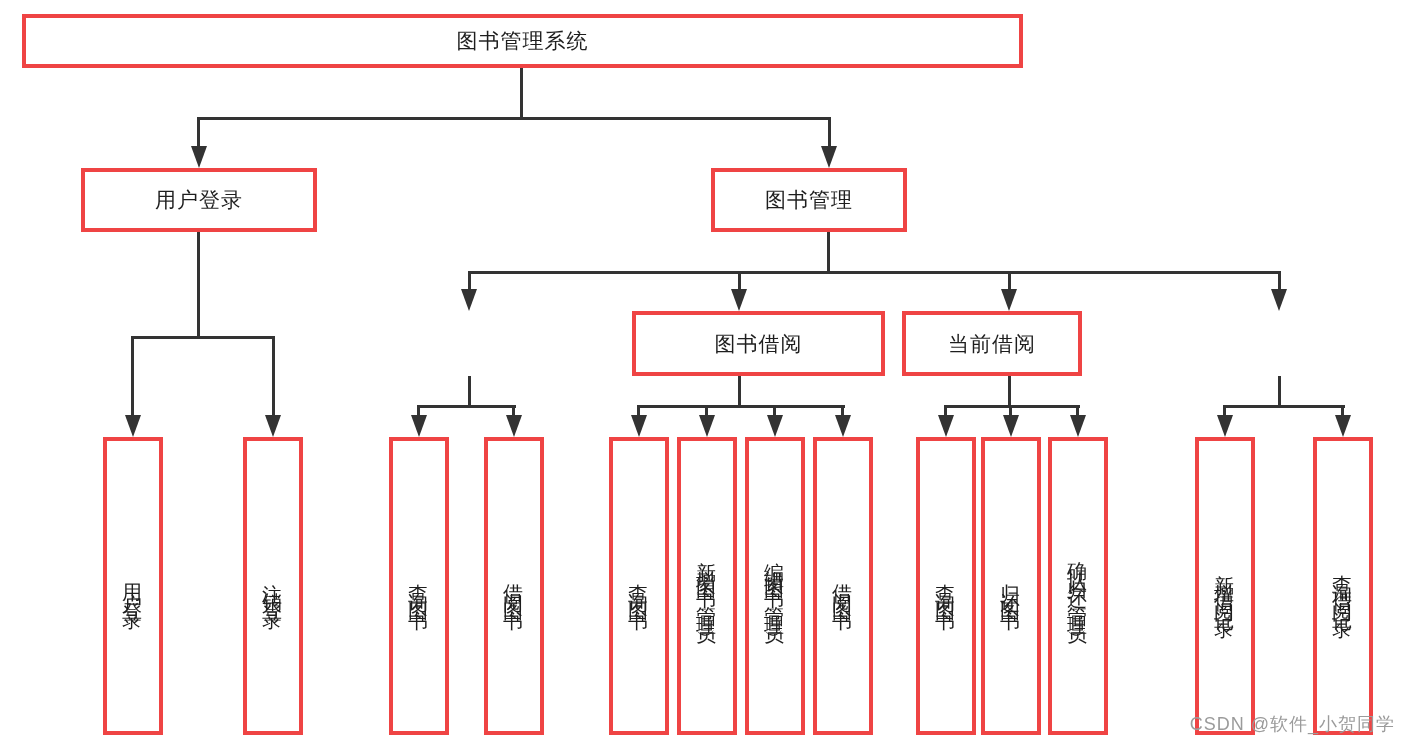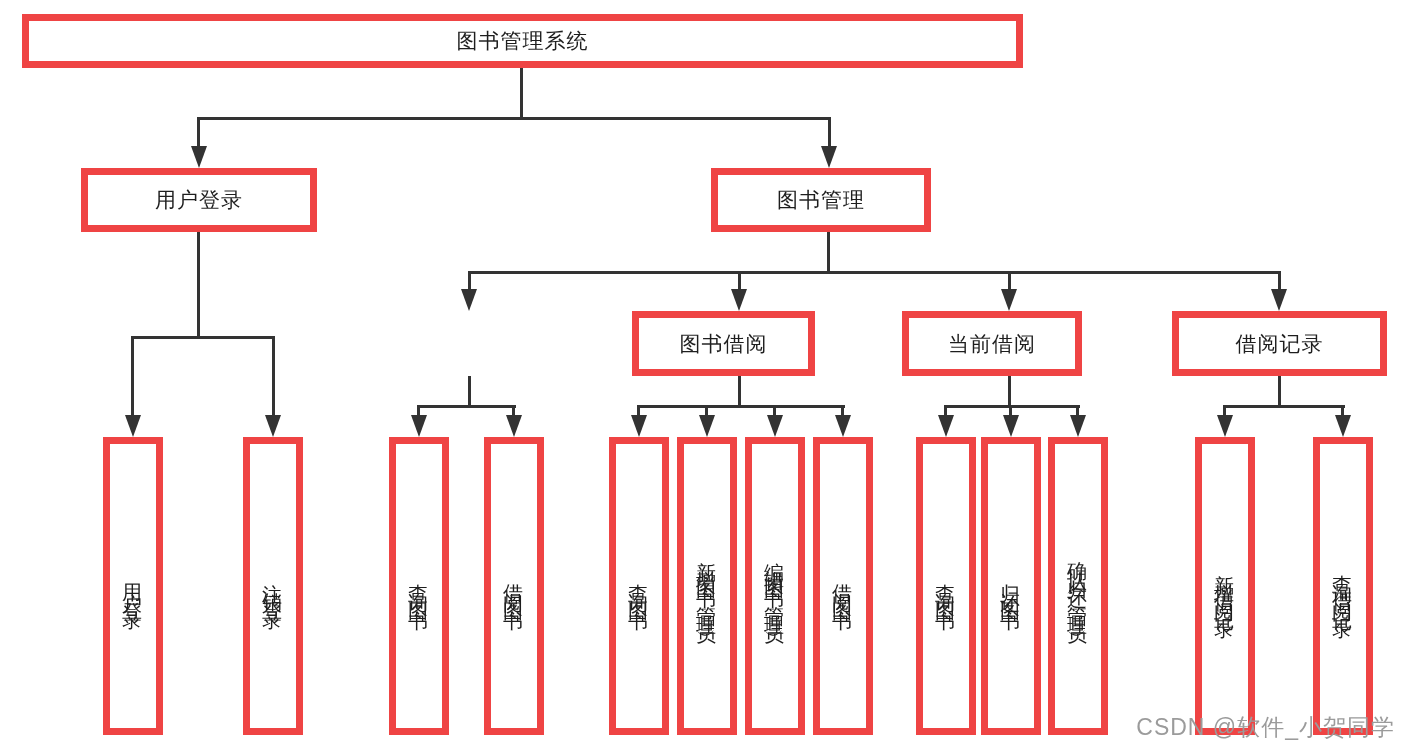--- a/index.html
+++ b/index.html
@@ -1,26 +1,26 @@
 <!DOCTYPE html>
 <html><head>
 <meta charset="utf-8">
 <style>
   html,body{margin:0;padding:0;background:#ffffff;}
   .stage{position:relative;width:1405px;height:747px;background:#ffffff;overflow:hidden;
          font-family:"Liberation Sans","DejaVu Sans",sans-serif;color:#1e1e1e;}
-  .box{position:absolute;box-sizing:border-box;background:#ffffff;border:7px solid #ef4444;
+  .box{position:absolute;box-sizing:border-box;background:#ffffff;border:4px solid #ef4444;
        display:flex;align-items:center;justify-content:center;z-index:2;}
   .hbox{font-size:21px;letter-spacing:1px;}
   .vbox{writing-mode:vertical-rl;font-size:20px;letter-spacing:9px;z-index:2;}
   .hl{position:absolute;height:3px;background:#333333;z-index:1;}
   .vl{position:absolute;width:3px;background:#333333;z-index:1;}
   .ah{position:absolute;width:0;height:0;border-left:8px solid transparent;
       border-right:8px solid transparent;border-top:22px solid #333333;z-index:3;}
-  .watermark{position:absolute;right:10px;top:712px;font-size:23px;color:#9b9b9b;
+  .watermark{position:absolute;right:10px;top:712px;font-size:18px;color:#9b9b9b;
              letter-spacing:1px;z-index:5;}
 </style>
 </head>
 <body>
 
 <div class="stage">
 
   <div class="vl" style="left:520px;top:68px;height:52px;"></div>
   <div class="hl" style="left:197px;top:117px;width:634px;"></div>
   <div class="vl" style="left:197px;top:117px;height:33px;"></div>
@@ -76,25 +76,24 @@
   <div class="vl" style="left:1278px;top:376px;height:31px;"></div>
   <div class="hl" style="left:1223px;top:405px;width:122px;"></div>
   <div class="vl" style="left:1223px;top:405px;height:13px;"></div>
   <div class="vl" style="left:1341px;top:405px;height:13px;"></div>
   <div class="ah" style="left:1217px;top:415px;"></div>
   <div class="ah" style="left:1335px;top:415px;"></div>
 
   <div class="box hbox" style="left:22px;top:14px;width:1001px;height:54px;">图书管理系统</div>
 
   <div class="box hbox" style="left:81px;top:168px;width:236px;height:64px;">用户登录</div>
-  <div class="box hbox" style="left:711px;top:168px;width:220px;height:64px;">图书管理</div>
+  <div class="box hbox" style="left:711px;top:168px;width:196px;height:64px;">图书管理</div>
 
-  <div class="box hbox" style="left:632px;top:311px;width:183px;height:65px;">图书借阅</div>
+  <div class="box hbox" style="left:632px;top:311px;width:253px;height:65px;">图书借阅</div>
   <div class="box hbox" style="left:902px;top:311px;width:180px;height:65px;">当前借阅</div>
-  <div class="box hbox" style="left:1172px;top:311px;width:215px;height:65px;">借阅记录</div>
 
   <div class="box vbox" style="left:103px;top:437px;width:60px;height:298px;">用户登录</div>
   <div class="box vbox" style="left:243px;top:437px;width:60px;height:298px;">注销登录</div>
 
   <div class="box vbox" style="left:389px;top:437px;width:60px;height:298px;">查询图书</div>
   <div class="box vbox" style="left:484px;top:437px;width:60px;height:298px;">借阅图书</div>
 
   <div class="box vbox" style="left:609px;top:437px;width:60px;height:298px;">查询图书</div>
   <div class="box vbox" style="left:677px;top:437px;width:60px;height:298px;">新增图书（管理员）</div>
   <div class="box vbox" style="left:745px;top:437px;width:60px;height:298px;">编辑图书（管理员）</div>

